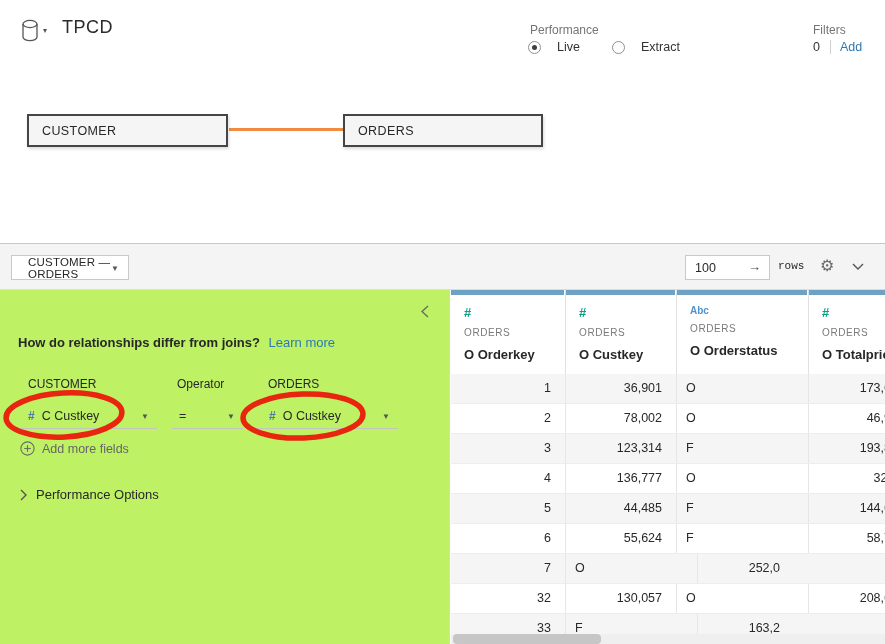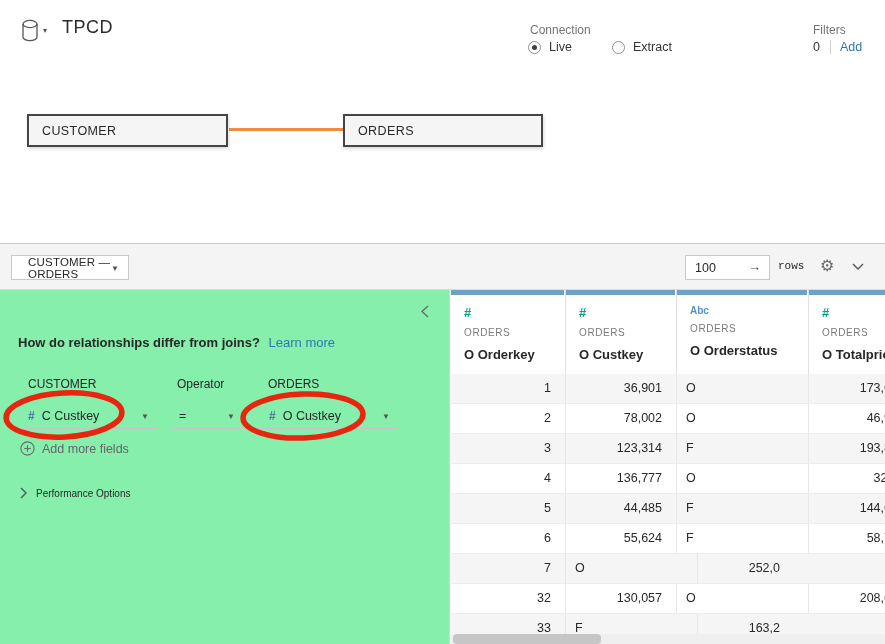--- a/index.html
+++ b/index.html
@@ -9,21 +9,21 @@
     font-family:"Liberation Sans", sans-serif; color:#282828; background:#fff;
   }
   .abs { position:absolute; }
 
   
   .db-icon { left:21px; top:19px; }
   .db-caret { left:43px; top:26px; font-size:8px; color:#555; }
   .page-title { left:62px; top:17px; font-size:18px; font-weight:500; letter-spacing:.5px; color:#2b2b2b; }
   .section-label { font-size:12px; color:#757575; }
   .conn-label { left:530px; top:23px; }
-  .radio-row { top:40px; height:14px; display:flex; align-items:center; }
+  .radio-row { top:40px; height:14px; display:flex; align-items:center;gap:8px; }
   .radio { width:13px; height:13px; border:1px solid #8f8f8f; border-radius:50%; background:#fff; position:relative; }
   .radio.sel::after { content:""; position:absolute; left:3px; top:3px; width:5px; height:5px; border-radius:50%; background:#3f3f3f; }
   .radio-label { font-size:12.5px; color:#333; margin-left:8px; }
   .filters-label { left:813px; top:23px; }
   .filters-count { left:813px; top:40px; font-size:12.5px; color:#333; }
   .filters-divider { left:830px; top:40px; width:1px; height:14px; background:#cfcfcf; }
   .link { color:var(--link, #2e79b5); cursor:pointer; }
   .filters-add { left:840px; top:40px; font-size:12.5px; }
 
   
@@ -44,38 +44,38 @@
   .rel-caret { right:9px; top:8px; font-size:8px; color:#555; }
   .rows-input-wrap { left:685px; top:11px; width:85px; height:25px; background:#fff; border:1px solid #c9c9c9; }
   .rows-input { border:none; outline:none; width:55px; height:23px; padding-left:9px; font-size:12.5px;
     font-family:"Liberation Sans", sans-serif; color:#282828; background:transparent; }
   .rows-arrow { right:8px; top:3px; font-size:13px; color:#4a4a4a; }
   .rows-label { left:778px; top:16px; font-size:11px; color:#282828;font-family:Liberation Mono, monospace; }
   .gear { left:820px; top:12px; font-size:16px; color:#6b6b6b; cursor:pointer; }
   .chev-down { left:852px; top:19px; cursor:pointer; }
 
   
-  .left-panel { left:0; top:290px; width:450px; height:354px; background:#86efac; border-right:1px solid #d6d6d6; }
+  .left-panel { left:0; top:290px; width:450px; height:354px; background:#bef264; border-right:1px solid #d6d6d6; }
   .collapse { left:421px; top:15px; cursor:pointer; }
   .question { left:18px; top:45px; font-size:13px; }
   .q-bold { font-weight:700; color:#282828; }
   .q-link { margin-left:5px; }
   .fld-label { top:87px; font-size:12px; font-weight:500; color:#282828; }
   .lbl-left { left:28px; } .lbl-op { left:177px; } .lbl-right { left:268px; }
   .field { top:113px; height:26px; border-bottom:1px solid #c4c4c4; display:flex; align-items:center; cursor:pointer; }
   .f1 { left:18px;  width:139px; padding-left:10px; }
   .f2 { left:172px; width:71px;  padding-left:7px; }
   .f3 { left:248px; width:150px; padding-left:21px; }
   .hash-blue { color:var(--field-icon,#4e79a7); font-size:12px; font-weight:600; margin-right:7px; }
   .field-text { font-size:12.5px; color:#282828; }
   .field-caret { position:absolute; right:8px; top:9px; font-size:8px; color:#555; }
   .add-more { left:20px; top:151px; display:flex; align-items:center; cursor:pointer; }
   .add-more-label { margin-left:7px; font-size:12.5px; color:#666; }
   .perf { left:20px; top:197px; display:flex; align-items:center; cursor:pointer; }
-  .perf-label { margin-left:9px; font-size:10px; font-weight:500; color:#282828; }
+  .perf-label { margin-left:9px; font-size:13px; font-weight:500; color:#282828; }
   .annot-svg { left:0; top:0; pointer-events:none; }
 
   
   .table-area { left:451px; top:290px; width:434px; height:354px; overflow:hidden; background:#fff; }
   .grid { width:448px; }
   .grid-header-row { display:flex; height:84px; }
   .hcell { position:relative; background:#fff; border-right:1px solid #e0e0e0; cursor:pointer; }
   .hcell:last-child { border-right:none; }
   .hbar { height:5px; background:var(--header-bar,#6da2c5); margin-right:1px; }
   .hcell:last-child .hbar { margin-right:0; }
@@ -101,21 +101,21 @@
 
 <div id="app">
 
   <svg class="abs db-icon" width="18" height="24" viewBox="0 0 18 24">
     <ellipse cx="9" cy="5" rx="7" ry="3.6" fill="none" stroke="#555" stroke-width="1.3"></ellipse>
     <path d="M2 5 V18 C2 20 5.1 21.6 9 21.6 C12.9 21.6 16 20 16 18 V5" fill="none" stroke="#555" stroke-width="1.3"></path>
   </svg>
   <span class="abs db-caret">▾</span>
   <div class="abs page-title">TPCD</div>
 
-  <div class="abs section-label conn-label">Connection</div>
+  <div class="abs section-label conn-label">Performance</div>
   <div class="abs radio-row" style="left:528px;">
     <div class="radio sel"></div>
     <span class="radio-label">Live</span>
   </div>
   <div class="abs radio-row" style="left:612px;">
     <div class="radio"></div>
     <span class="radio-label">Extract</span>
   </div>
 
   <div class="abs section-label filters-label">Filters</div>

